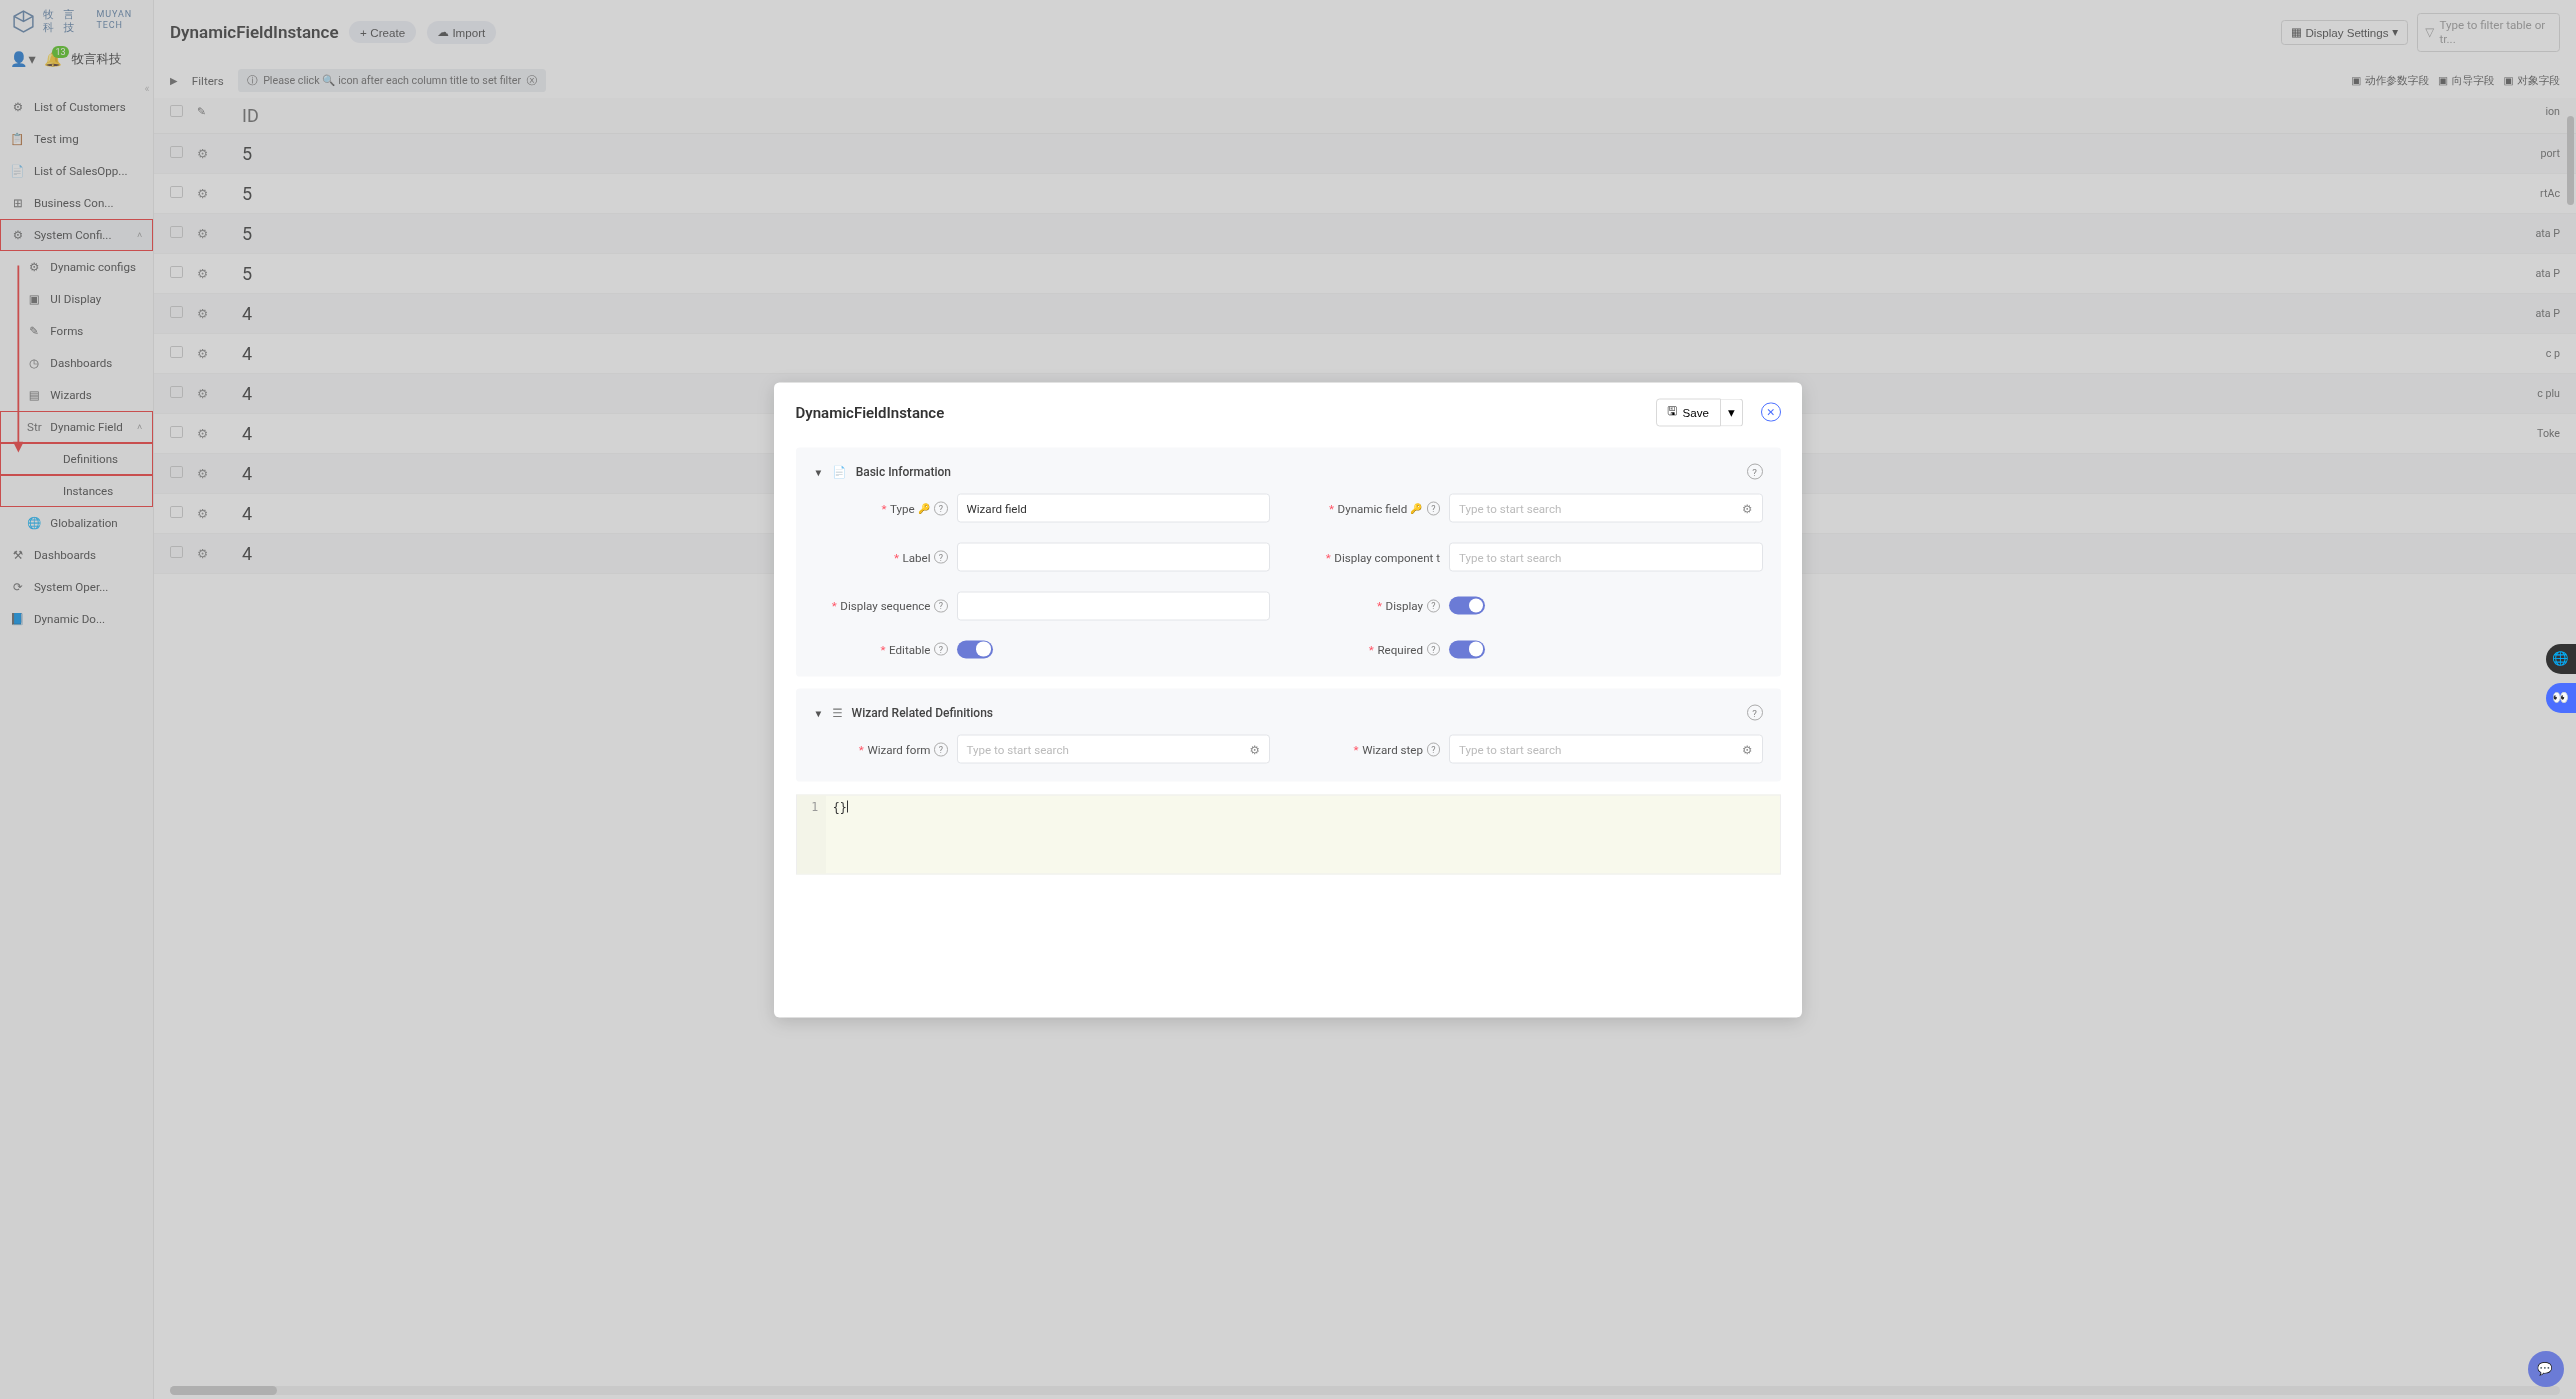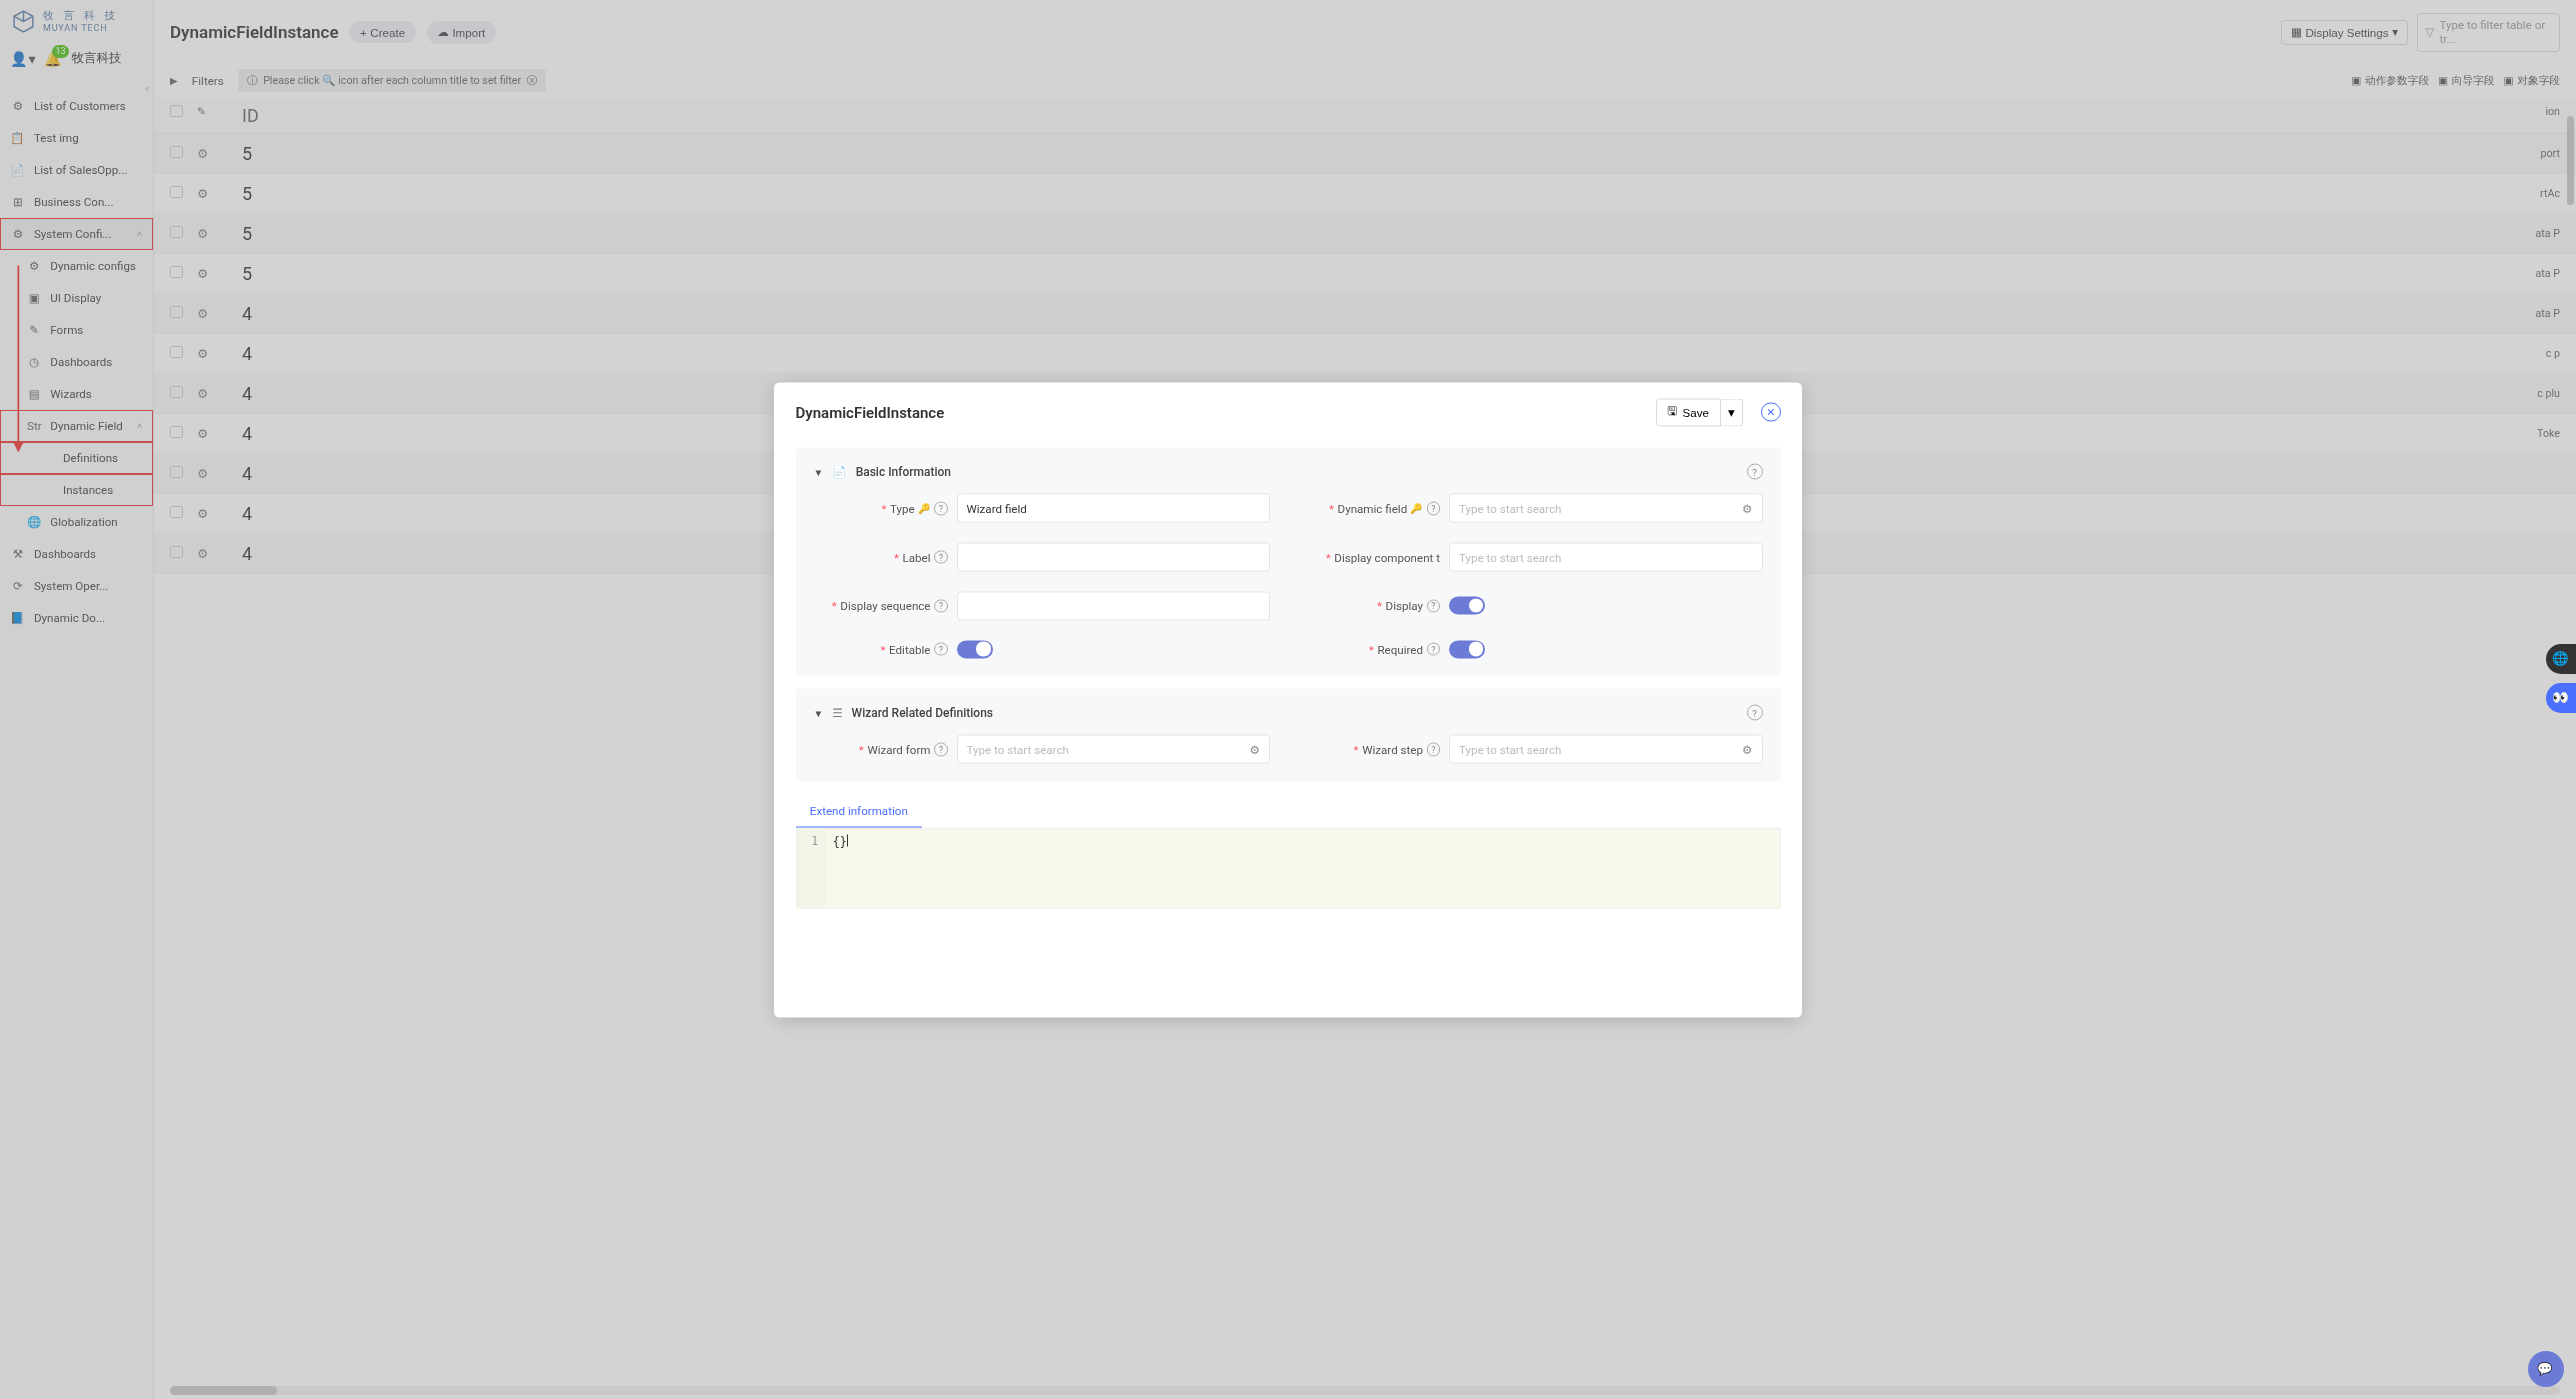--- a/index.html
+++ b/index.html
@@ -3,21 +3,21 @@
 <meta charset="utf-8">
 <style>
 * { box-sizing: border-box; margin: 0; padding: 0; }
 body { font-family: -apple-system, BlinkMacSystemFont, "Segoe UI", Roboto, sans-serif; font-size: 12.5px; color: #333; background: #f5f5f5; overflow: hidden; }
 .app { display: flex; height: 100vh; position: relative; }
 .overlay { position: fixed; inset: 0; background: rgba(128,128,128,0.35); z-index: 5; }
 
 .sidebar { width: 154px; background: #fafafa; border-right: 0.9px solid #e8e8e8; display: flex; flex-direction: column; flex-shrink: 0; position: relative; z-index: 1; }
 .logo-row { display: flex; align-items: center; padding: 9px 10.7px; gap: 7.2px; }
 .logo-icon { width: 25px; height: 25px; color: #5b7fa6; }
-.logo-text { display: flex; flex-direction: column; font-size: 9px; color: #5b7fa6; line-height: 1.2; letter-spacing: 0.9px; }
+.logo-text { display: flex; flex-direction: row; font-size: 9px; color: #5b7fa6; line-height: 1.2; letter-spacing: 0.9px; }
 .logo-text .cn { font-size: 10.7px; letter-spacing: 3.6px; }
 .user-row { display: flex; align-items: center; padding: 7.2px 10.7px; gap: 9px; }
 .avatar-icon { font-size: 14.3px; color: #555; }
 .bell-wrap { position: relative; }
 .bell-icon { font-size: 14.3px; color: #555; }
 .badge { position: absolute; top: -5.4px; left: 7.2px; background: #52c41a; color: #fff; font-size: 9px; padding: 0 3.6px; border-radius: 7.2px; line-height: 12.5px; min-width: 16px; text-align: center; }
 .collapse-btn { position: absolute; right: 3.6px; top: 82px; color: #bbb; font-size: 10.7px; }
 .nav { overflow-y: auto; flex: 1; padding-top: 16px; }
 .nav-item { display: flex; align-items: center; padding: 9px 10.7px; gap: 9px; color: #444; cursor: pointer; font-size: 11.6px; white-space: nowrap; overflow: hidden; text-overflow: ellipsis; }
 .nav-item .icn { width: 14.3px; text-align: center; color: #666; font-size: 11.6px; flex-shrink: 0; }
@@ -466,23 +466,20 @@
               <span class="help-icn">?</span>
             </span>
           <div class="finput placeholder">
               <span>Type to start search</span>
               <span class="suffix">⚙</span>
             </div>
         </div>
       </div>
     </div>
 
-    <div class="tabs">
-      <div class="tab">Extend information</div>
-    </div>
     <div class="code-area">
       <div class="gutter">1</div>
       <div class="code-body"><span>{}</span><span class="caret"></span></div>
     </div>
   </div>
 </div>
 
 <div class="float-btns">
   <div class="fbtn">🌐</div>
   <div class="fbtn blue">👀</div>

